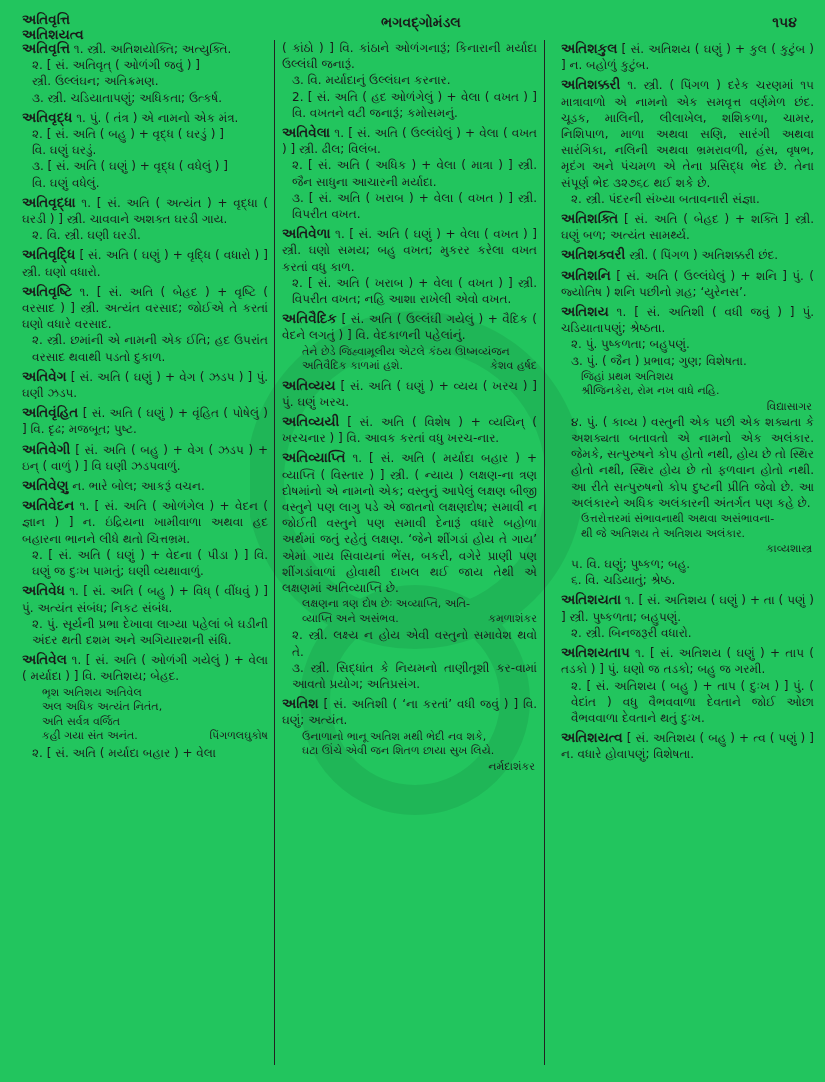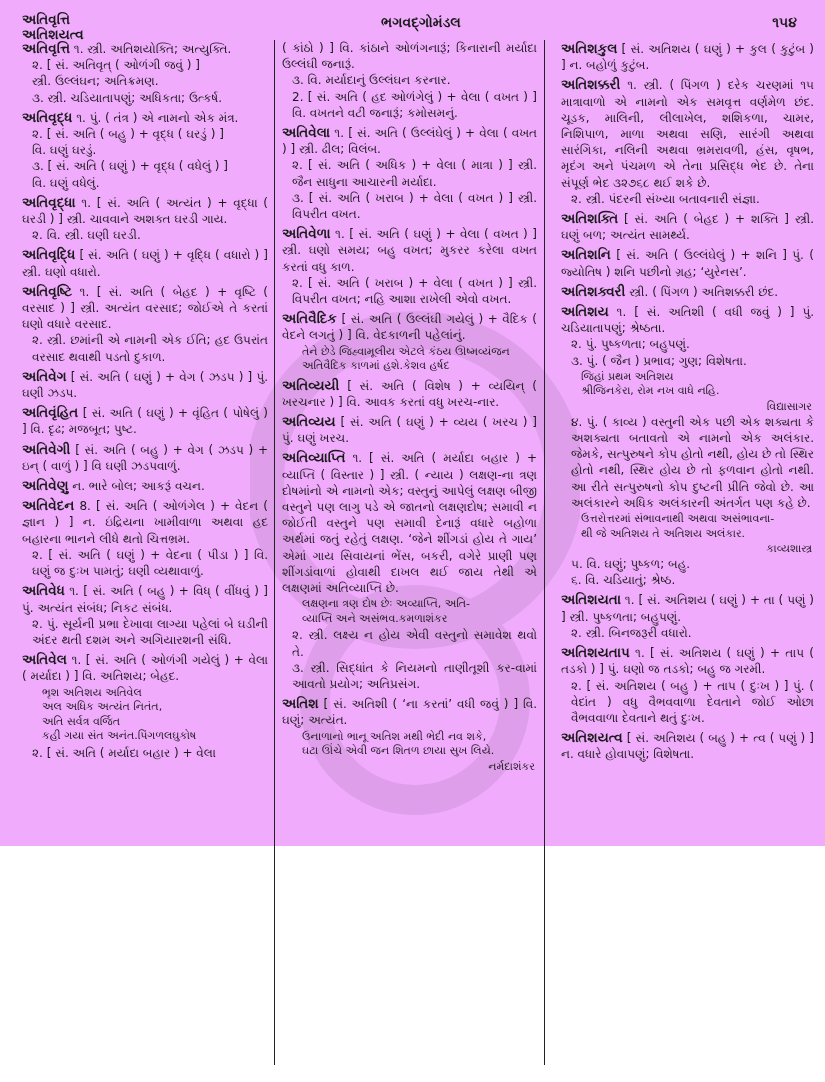--- a/index.html
+++ b/index.html
@@ -10,22 +10,22 @@
       overflow: hidden;
     }
     body {
       font-family: "DejaVu Sans", "Liberation Sans", sans-serif;
       color: #1a1a1a;
       position: relative;
     }
     .page {
       position: relative;
       width: 825px;
-      height: 846px;
-      background: #f0abfc;
+      height: 1082px;
+      background: #22c55e;
     }
     .watermark {
       position: absolute;
       left: 250px;
       top: 300px;
       width: 330px;
       height: 520px;
       pointer-events: none;
       opacity: 0.07;
     }
@@ -97,21 +97,21 @@
       margin: 1px 0;
     }
     .attrib {
       display: block;
       text-align: right;
       font-size: 11px;
       line-height: 14px;
       padding-right: 2px;
     }
     .qline { display: block; }
-    .qline-with-attrib { display: flex; }
+    .qline-with-attrib { display: flex; justify-content: space-between; }
   </style>
 </head>
 <body>
 
 <div class="page">
 
   <svg class="watermark" viewBox="0 0 330 520">
     <circle cx="165" cy="180" r="150" fill="none" stroke="#000" stroke-width="38"></circle>
     <circle cx="165" cy="400" r="100" fill="none" stroke="#000" stroke-width="30"></circle>
   </svg>
@@ -168,21 +168,21 @@
       <div class="entry">
         <span class="hw">અતિવેગી</span>
         <span class="sense sense-first">[ સં. અતિ ( બહુ ) + વેગ ( ઝડપ ) + ઇન્ ( વાળું ) ] વિ ઘણી ઝડપવાળું.</span>
       </div>
       <div class="entry">
         <span class="hw">અતિવેણુ</span>
         <span class="sense sense-first">ન. ભારે બોલ; આકરૂં વચન.</span>
       </div>
       <div class="entry">
         <span class="hw">અતિવેદન</span>
-        <span class="sense sense-first">8. [ સં. અતિ ( ઓળંગેલ ) + વેદન ( જ્ઞાન ) ] ન. ઇંદ્રિયના ખામીવાળા અથવા હદ બહારના ભાનને લીધે થતો ચિત્તભ્રમ.</span>
+        <span class="sense sense-first">૧. [ સં. અતિ ( ઓળંગેલ ) + વેદન ( જ્ઞાન ) ] ન. ઇંદ્રિયના ખામીવાળા અથવા હદ બહારના ભાનને લીધે થતો ચિત્તભ્રમ.</span>
         <span class="sense">૨. [ સં. અતિ ( ઘણું ) + વેદના ( પીડા ) ] વિ. ઘણું જ દુઃખ પામતું; ઘણી વ્યથાવાળું.</span>
       </div>
       <div class="entry">
         <span class="hw">અતિવેધ</span>
         <span class="sense sense-first">૧. [ સં. અતિ ( બહુ ) + વિધ્ ( વીંધવું ) ] પું. અત્યંત સંબંધ; નિકટ સંબંધ.</span>
         <span class="sense">૨. પું. સૂર્યની પ્રભા દેખાવા લાગ્યા પહેલાં બે ઘડીની અંદર થતી દશમ અને અગિયારશની સંધિ.</span>
       </div>
       <div class="entry">
         <span class="hw">અતિવેલ</span>
         <span class="sense sense-first">૧. [ સં. અતિ ( ઓળંગી ગયેલું ) + વેલા ( મર્યાદા ) ] વિ. અતિશય; બેહદ.</span>
@@ -221,26 +221,26 @@
         <span class="sense sense-first">[ સં. અતિ ( ઉલ્લંઘી ગયેલું ) + વૈદિક ( વેદને લગતું ) ] વિ. વેદકાળની પહેલાંનું.</span>
         <span class="quote">
           <span class="qline">તેને છેડે જિહ્વામૂલીય એટલે કંઠય ઊષ્મવ્યંજન</span>
           <span class="qline-with-attrib">
             <span>અતિવૈદિક કાળમાં હશે.</span>
             <span>કેશવ હર્ષદ</span>
           </span>
         </span>
       </div>
       <div class="entry">
+        <span class="hw">અતિવ્યય</span>
+        <span class="sense sense-first">[ સં. અતિ ( ઘણું ) + વ્યય ( ખરચ ) ] પું. ઘણું ખરચ.</span>
+      </div>
+      <div class="entry">
         <span class="hw">અતિવ્યયી</span>
         <span class="sense sense-first">[ સં. અતિ ( વિશેષ ) + વ્યયિન્ ( ખરચનાર ) ] વિ. આવક કરતાં વધુ ખરચ-નાર.</span>
-      </div>
-      <div class="entry">
-        <span class="hw">અતિવ્યય</span>
-        <span class="sense sense-first">[ સં. અતિ ( ઘણું ) + વ્યય ( ખરચ ) ] પું. ઘણું ખરચ.</span>
       </div>
       <div class="entry">
         <span class="hw">અતિવ્યાપ્તિ</span>
         <span class="sense sense-first">૧. [ સં. અતિ ( મર્યાદા બહાર ) + વ્યાપ્તિ ( વિસ્તાર ) ] સ્ત્રી. ( ન્યાય ) લક્ષણ-ના ત્રણ દોષમાંનો એ નામનો એક; વસ્તુનું આપેલું લક્ષણ બીજી વસ્તુને પણ લાગુ પડે એ જાતનો લક્ષણદોષ; સમાવી ન જોઈતી વસ્તુને પણ સમાવી દેનારૂં વધારે બહોળા અર્થમાં જતું રહેતું લક્ષણ. ‘જેને શીંગડાં હોય તે ગાય’ એમાં ગાય સિવાયનાં ભેંસ, બકરી, વગેરે પ્રાણી પણ શીંગડાંવાળાં હોવાથી દાખલ થઈ જાય તેથી એ લક્ષણમાં અતિવ્યાપ્તિ છે.</span>
         <span class="quote">
           <span class="qline">લક્ષણના ત્રણ દોષ છેઃ અવ્યાપ્તિ, અતિ-</span>
           <span class="qline-with-attrib">
             <span>વ્યાપ્તિ અને અસંભવ.</span>
             <span>કમળાશંકર</span>
           </span>
@@ -267,26 +267,26 @@
       <div class="entry">
         <span class="hw">અતિશક્કરી</span>
         <span class="sense sense-first">૧. સ્ત્રી. ( પિંગળ ) દરેક ચરણમાં ૧૫ માત્રાવાળો એ નામનો એક સમવૃત્ત વર્ણમેળ છંદ. ચૂડક, માલિની, લીલાખેલ, શશિકળા, ચામર, નિશિપાળ, માળા અથવા સણિ, સારંગી અથવા સારંગિકા, નલિની અથવા ભ્રમરાવળી, હંસ, વૃષભ, મૃદંગ અને પંચમળ એ તેના પ્રસિદ્ધ ભેદ છે. તેના સંપૂર્ણ ભેદ ૩૨૭૬૮ થઈ શકે છે.</span>
         <span class="sense">૨. સ્ત્રી. પંદરની સંખ્યા બતાવનારી સંજ્ઞા.</span>
       </div>
       <div class="entry">
         <span class="hw">અતિશક્તિ</span>
         <span class="sense sense-first">[ સં. અતિ ( બેહદ ) + શક્તિ ] સ્ત્રી. ઘણું બળ; અત્યંત સામર્થ્ય.</span>
       </div>
       <div class="entry">
+        <span class="hw">અતિશક્વરી</span>
+        <span class="sense sense-first">સ્ત્રી. ( પિંગળ ) અતિશક્કરી છંદ.</span>
+      </div>
+      <div class="entry">
         <span class="hw">અતિશનિ</span>
         <span class="sense sense-first">[ સં. અતિ ( ઉલ્લંઘેલું ) + શનિ ] પું. ( જ્યોતિષ ) શનિ પછીનો ગ્રહ; ‘યુરેનસ’.</span>
-      </div>
-      <div class="entry">
-        <span class="hw">અતિશક્વરી</span>
-        <span class="sense sense-first">સ્ત્રી. ( પિંગળ ) અતિશક્કરી છંદ.</span>
       </div>
       <div class="entry">
         <span class="hw">અતિશય</span>
         <span class="sense sense-first">૧. [ સં. અતિશી ( વધી જવું ) ] પું. ચડિયાતાપણું; શ્રેષ્ઠતા.</span>
         <span class="sense">૨. પું. પુષ્કળતા; બહુપણું.</span>
         <span class="sense">૩. પું. ( જૈન ) પ્રભાવ; ગુણ; વિશેષતા.</span>
         <span class="quote">
           <span class="qline">જિહાં પ્રથમ અતિશય</span>
           <span class="qline">શ્રીજિનકેરા, રોમ નખ વાધે નહિ.</span>
         </span>

